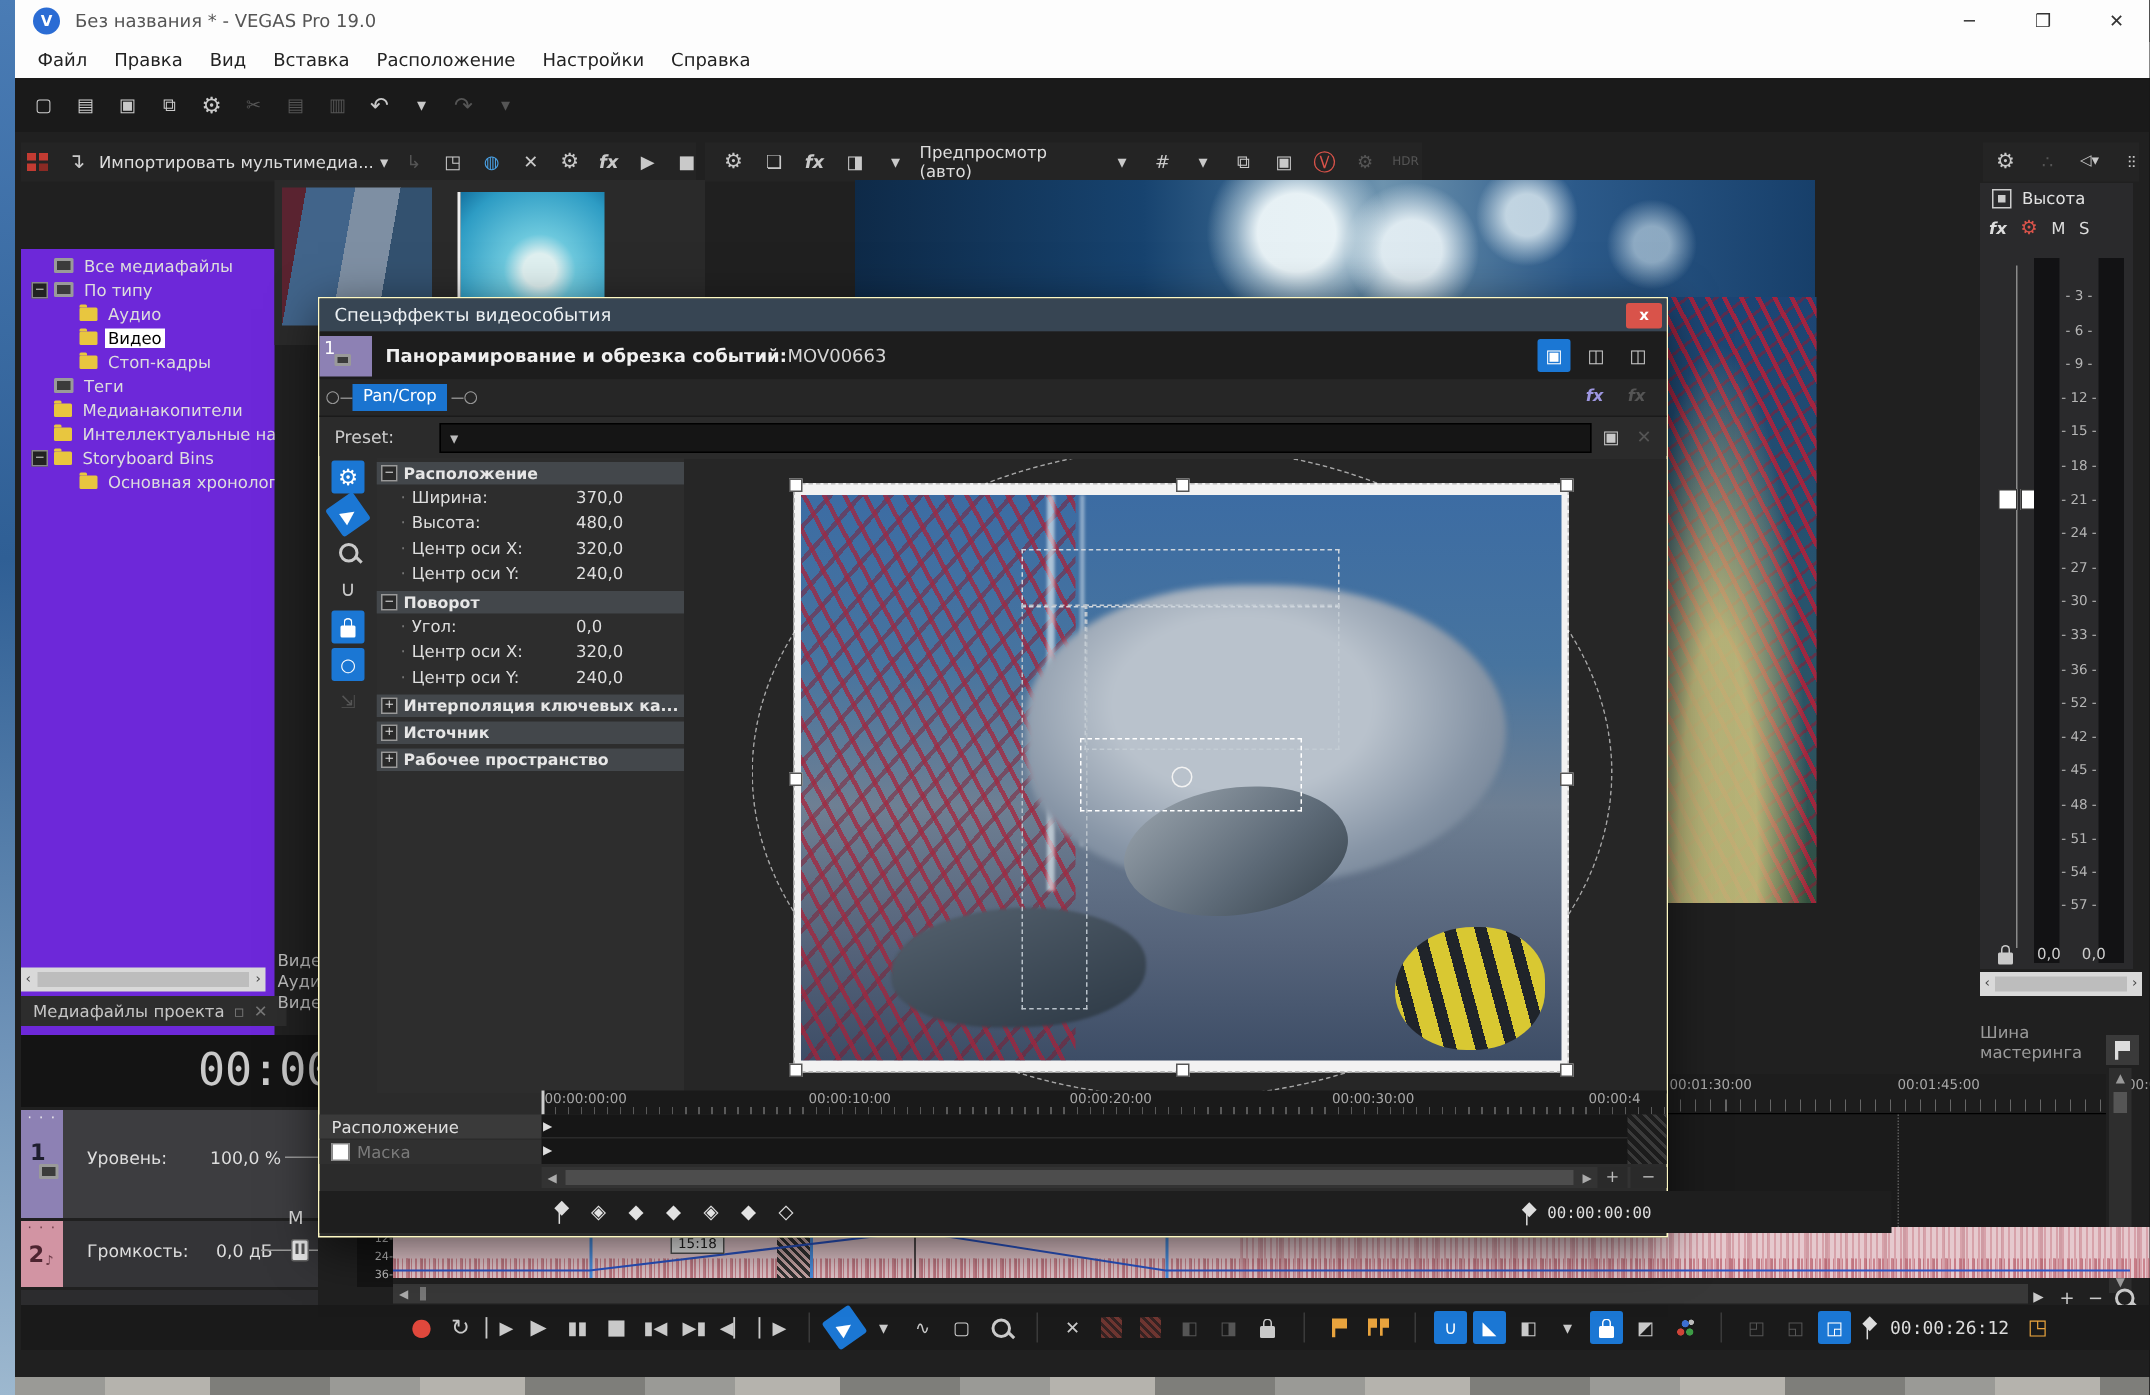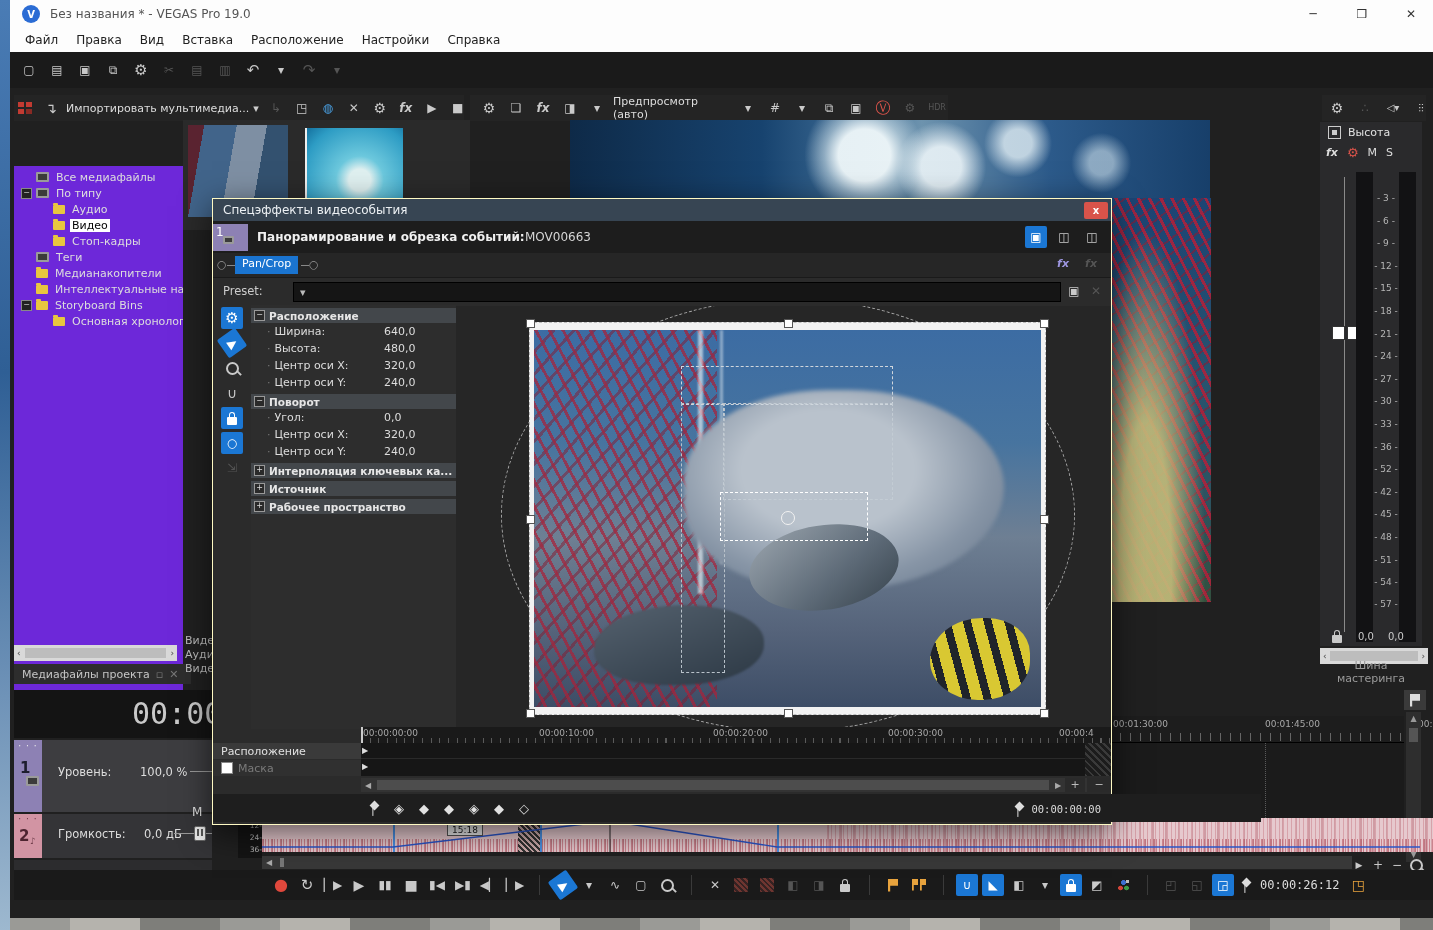--- a/index.html
+++ b/index.html
@@ -304,21 +304,21 @@
         </span>
       <span style="font-size:10px;color:#ccc;">0,0</span>
       <span style="font-size:10px;color:#ccc;">0,0</span>
     </div>
   </div>
   <div class="abs lscroll" style="left:1320px;top:648px;width:102px;height:16px;">
     <span>‹</span>
     <span style="flex:1;height:10px;margin:0 3px;background:#bdbdbd;"></span>
     <span>›</span>
   </div>
-  <div class="abs" style="left:1320px;top:659px;width:102px;height:17px;text-align:center;color:#9a9a9a;">Шина мастеринга</div>
+  <div class="abs" style="left:1320px;top:682px;width:102px;height:17px;text-align:left;color:#9a9a9a;">Шина мастеринга</div>
 
   <div class="abs" style="left:14px;top:690px;width:198px;height:48px;background:#141414;overflow:hidden;">
     <span style="position:absolute;left:118px;top:6px;font-size:30px;color:#c9c9c9;font-family:'DejaVu Sans Mono',monospace;white-space:nowrap;">00:00:2</span>
   </div>
 
   <div class="abs" style="left:14px;top:740px;width:198px;height:72px;background:#3d3d40;">
     <div class="abs" style="left:0;top:0;width:28px;height:72px;background:#8d81b4;">
       <div class="dotgrid" style="padding-top:4px;">· · ·</div>
       <div style="color:#1e1e2e;font-size:15px;font-weight:bold;padding:10px 0 0 6px;">1</div>
       <span class="clips" style="position:absolute;left:12px;top:36px;"></span>
@@ -530,21 +530,21 @@
         <span class="icon dim">⇲</span>
       </div>
 
     <div id="props" class="abs" style="left:38px;top:106px;width:205px;height:424px;background:#2d2d2d;overflow:hidden;">
         <div class="pgh">
           <span class="pbox">−</span>
           <span class="pght">Расположение</span>
         </div>
         <div class="prow">
           <span class="plab">Ширина:</span>
-          <span class="pval">640,0</span>
+          <span class="pval">370,0</span>
         </div>
         <div class="prow">
           <span class="plab">Высота:</span>
           <span class="pval">480,0</span>
         </div>
         <div class="prow">
           <span class="plab">Центр оси X:</span>
           <span class="pval">320,0</span>
         </div>
         <div class="prow">

